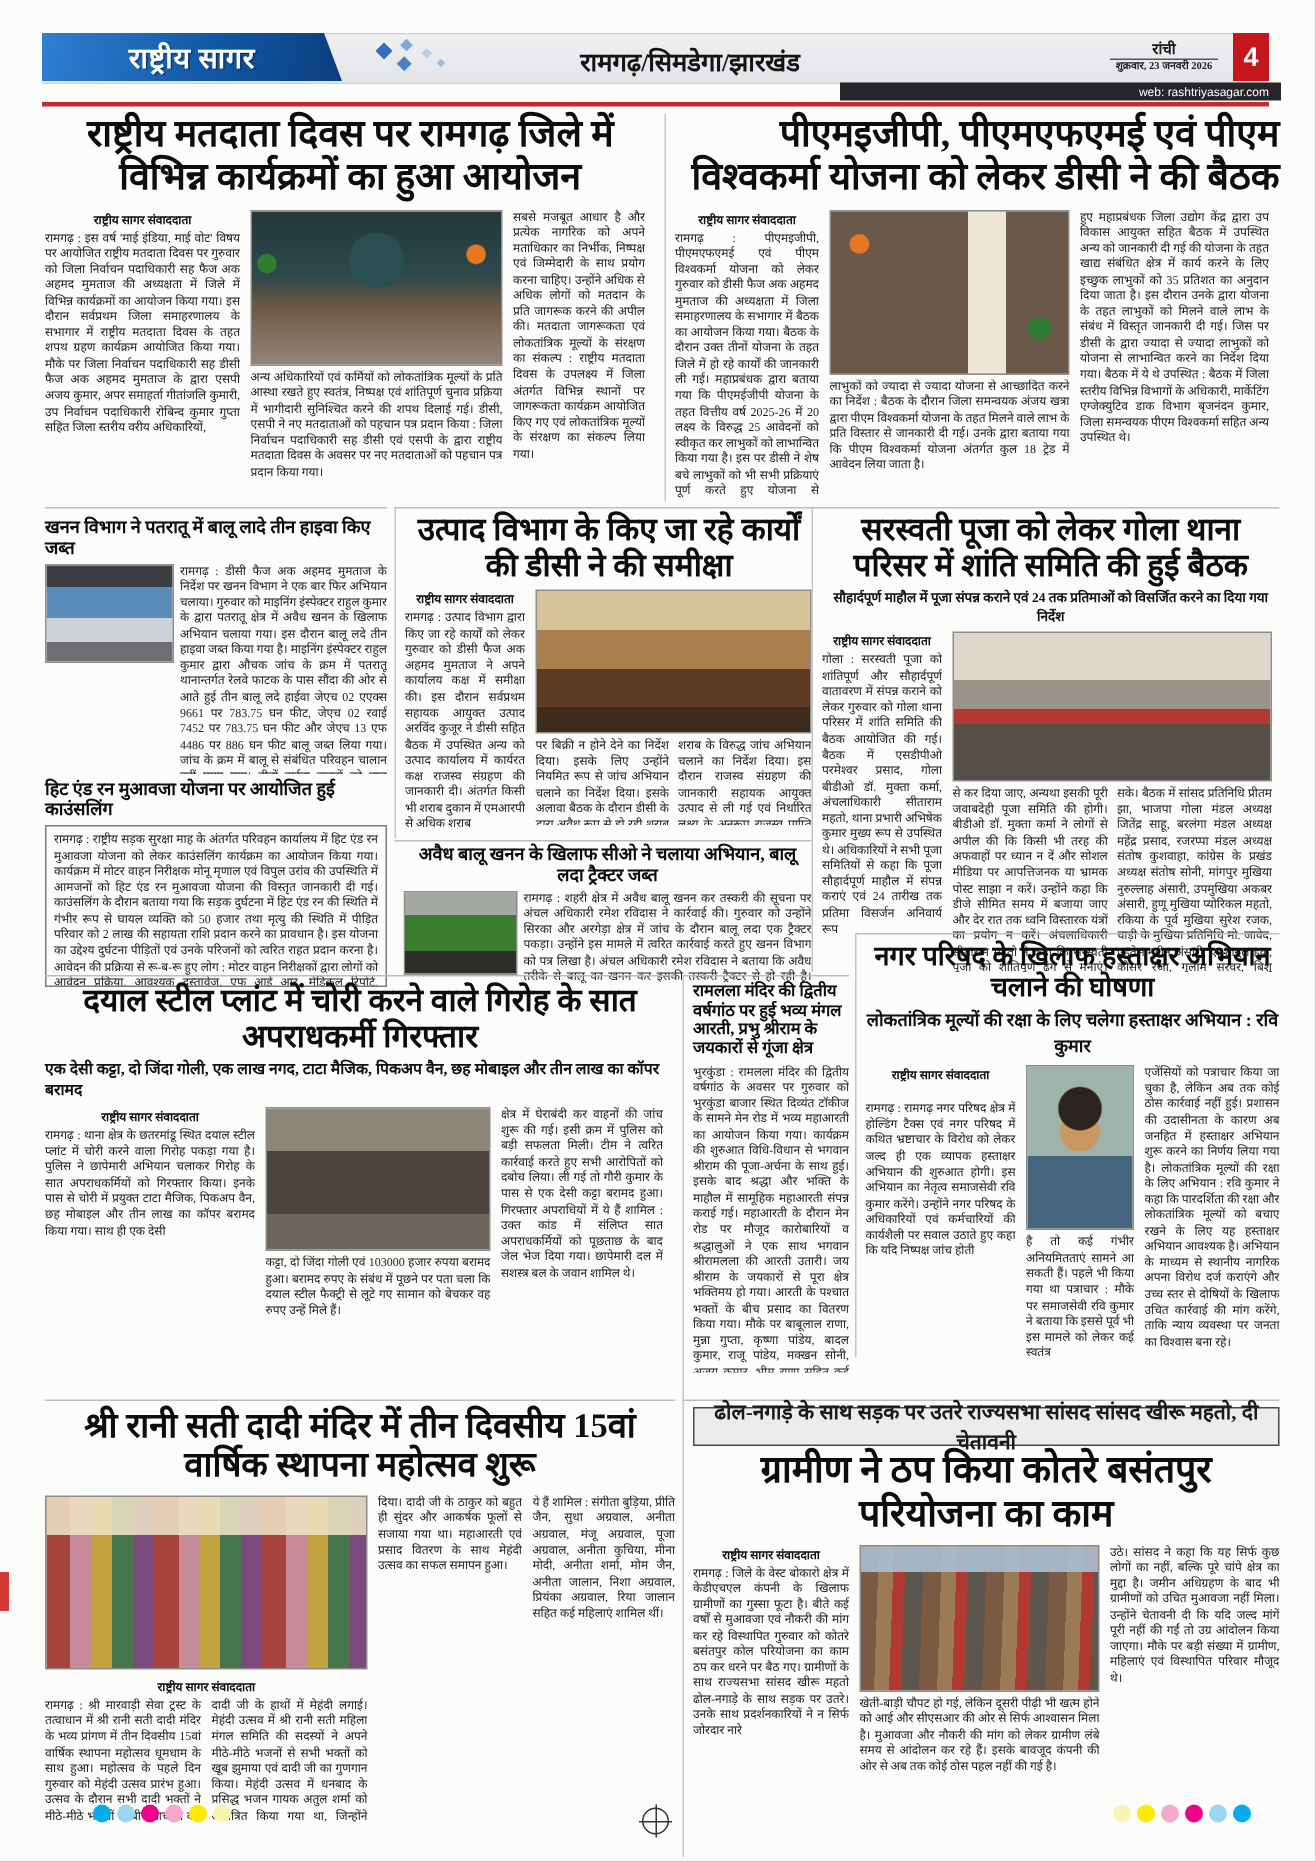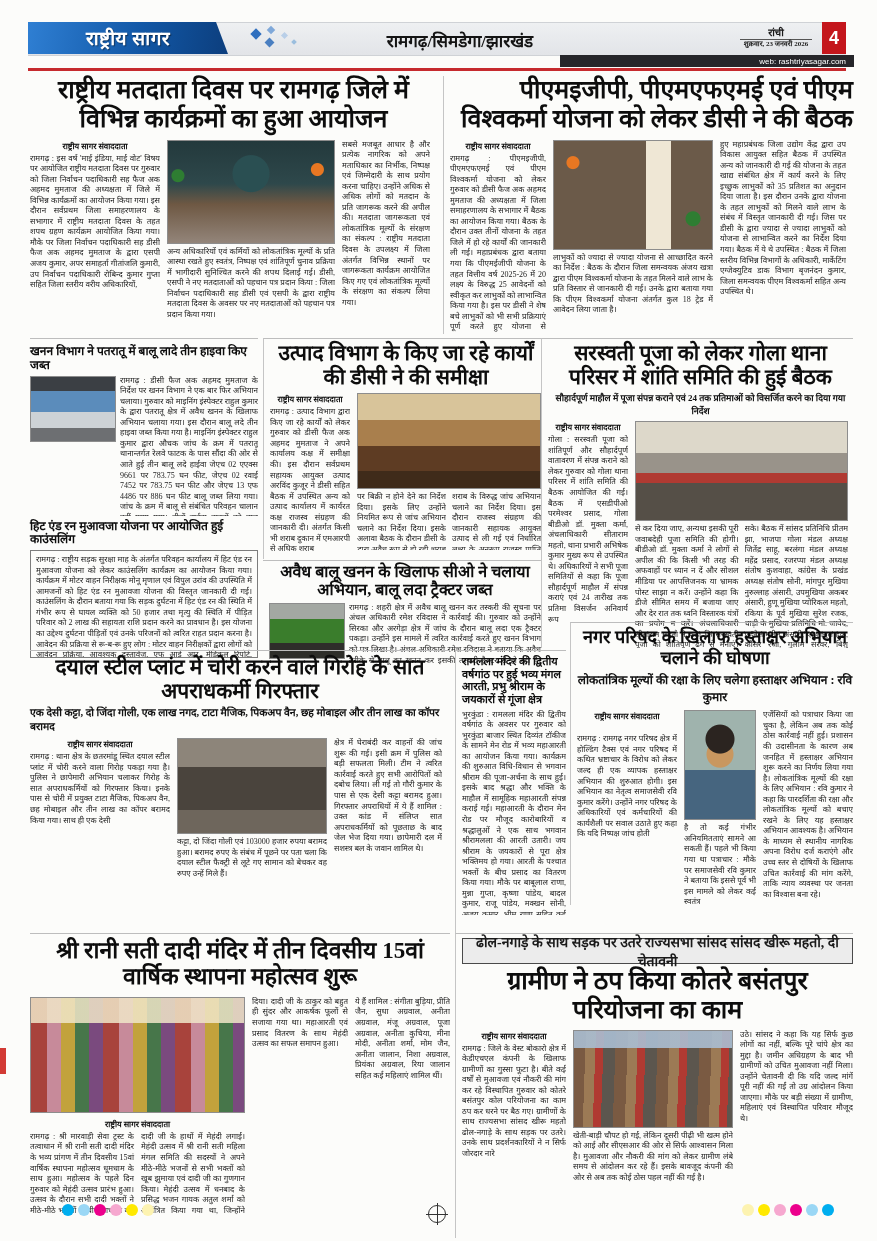--- a/index.html
+++ b/index.html
@@ -128,21 +128,21 @@
         <div class="ph ph-office" style="width:184px;height:96px;"></div>
         <div class="cols" style="margin-top:3px;gap:6px;">
           <div class="bt" style="flex:1;height:58px;">पर बिक्री न होने देने का निर्देश दिया। इसके लिए उन्होंने नियमित रूप से जांच अभियान चलाने का निर्देश दिया। इसके अलावा बैठक के दौरान डीसी के द्वारा अवैध रूप से हो रही शराब की बिक्री एवं निर्माण के विरुद्ध लगातार छापेमारी करने का निर्देश दिया गया।</div>
           <div class="bt" style="flex:1;height:58px;">शराब के विरुद्ध जांच अभियान चलाने का निर्देश दिया। इस दौरान राजस्व संग्रहण की जानकारी सहायक आयुक्त उत्पाद से ली गई एवं निर्धारित लक्ष्य के अनुरूप राजस्व प्राप्ति का निर्देश दिया गया। मौके पर उत्पाद अधीक्षक करिश कुमार एवं अमित प्रसाद सहित अन्य उपस्थित थे।</div>
         </div>
       </div>
     </div>
   </div>
 
   <div class="abs rule-t" style="left:263px;top:560px;width:272px;height:85px;padding:2px 0 0 6px;">
-    <div class="hl" style="font-size:16px;text-align:center;">अवैध बालू खनन के खिलाफ सीओ ने चलाया अभियान, बालू लदा ट्रैक्टर जब्त</div>
+    <div class="hl" style="font-size:12px;text-align:center;">अवैध बालू खनन के खिलाफ सीओ ने चलाया अभियान, बालू लदा ट्रैक्टर जब्त</div>
     <div style="margin-top:3px;overflow:hidden;height:62px;">
       <div class="ph ph-tractor" style="float:left;width:76px;height:56px;margin:0 4px 2px 0;"></div>
       <div class="bt" style="height:62px;">रामगढ़ : शहरी क्षेत्र में अवैध बालू खनन कर तस्करी की सूचना पर अंचल अधिकारी रमेश रविदास ने कार्रवाई की। गुरुवार को उन्होंने सिरका और अरगेड़ा क्षेत्र में जांच के दौरान बालू लदा एक ट्रैक्टर पकड़ा। उन्होंने इस मामले में त्वरित कार्रवाई करते हुए खनन विभाग को पत्र लिखा है। अंचल अधिकारी रमेश रविदास ने बताया कि अवैध तरीके से बालू का खनन कर इसकी तस्करी ट्रैक्टर से हो रही है। अरगड़ा क्षेत्र में दामोदर नदी से बालू का खनन अवैध तरीके से होने की सूचना थी। उन्होंने इससे पहले भी कई गाड़ियां पकड़ी है, जिनके खिलाफ रामगढ़ थाने में प्राथमिकी दर्ज हुई है। उन्होंने बताया कि अवैध तस्करी के खिलाफ लगातार अभियान चलेगा। किसी भी सूरत पर तस्करों को छोड़ा नहीं जाएगा।</div>
     </div>
   </div>
 
   <div class="abs rule-t vline-l" style="left:541px;top:338px;width:305px;height:307px;padding:2px 0 0 6px;">
     <div class="hl hl-lg" style="text-align:center;">सरस्वती पूजा को लेकर गोला थाना परिसर में शांति समिति की हुई बैठक</div>
     <div class="subhead" style="text-align:center;margin-top:2px;font-size:9px;">सौहार्दपूर्ण माहौल में पूजा संपन्न कराने एवं 24 तक प्रतिमाओं को विसर्जित करने का दिया गया निर्देश</div>
     <div class="cols" style="margin-top:4px;height:230px;">

